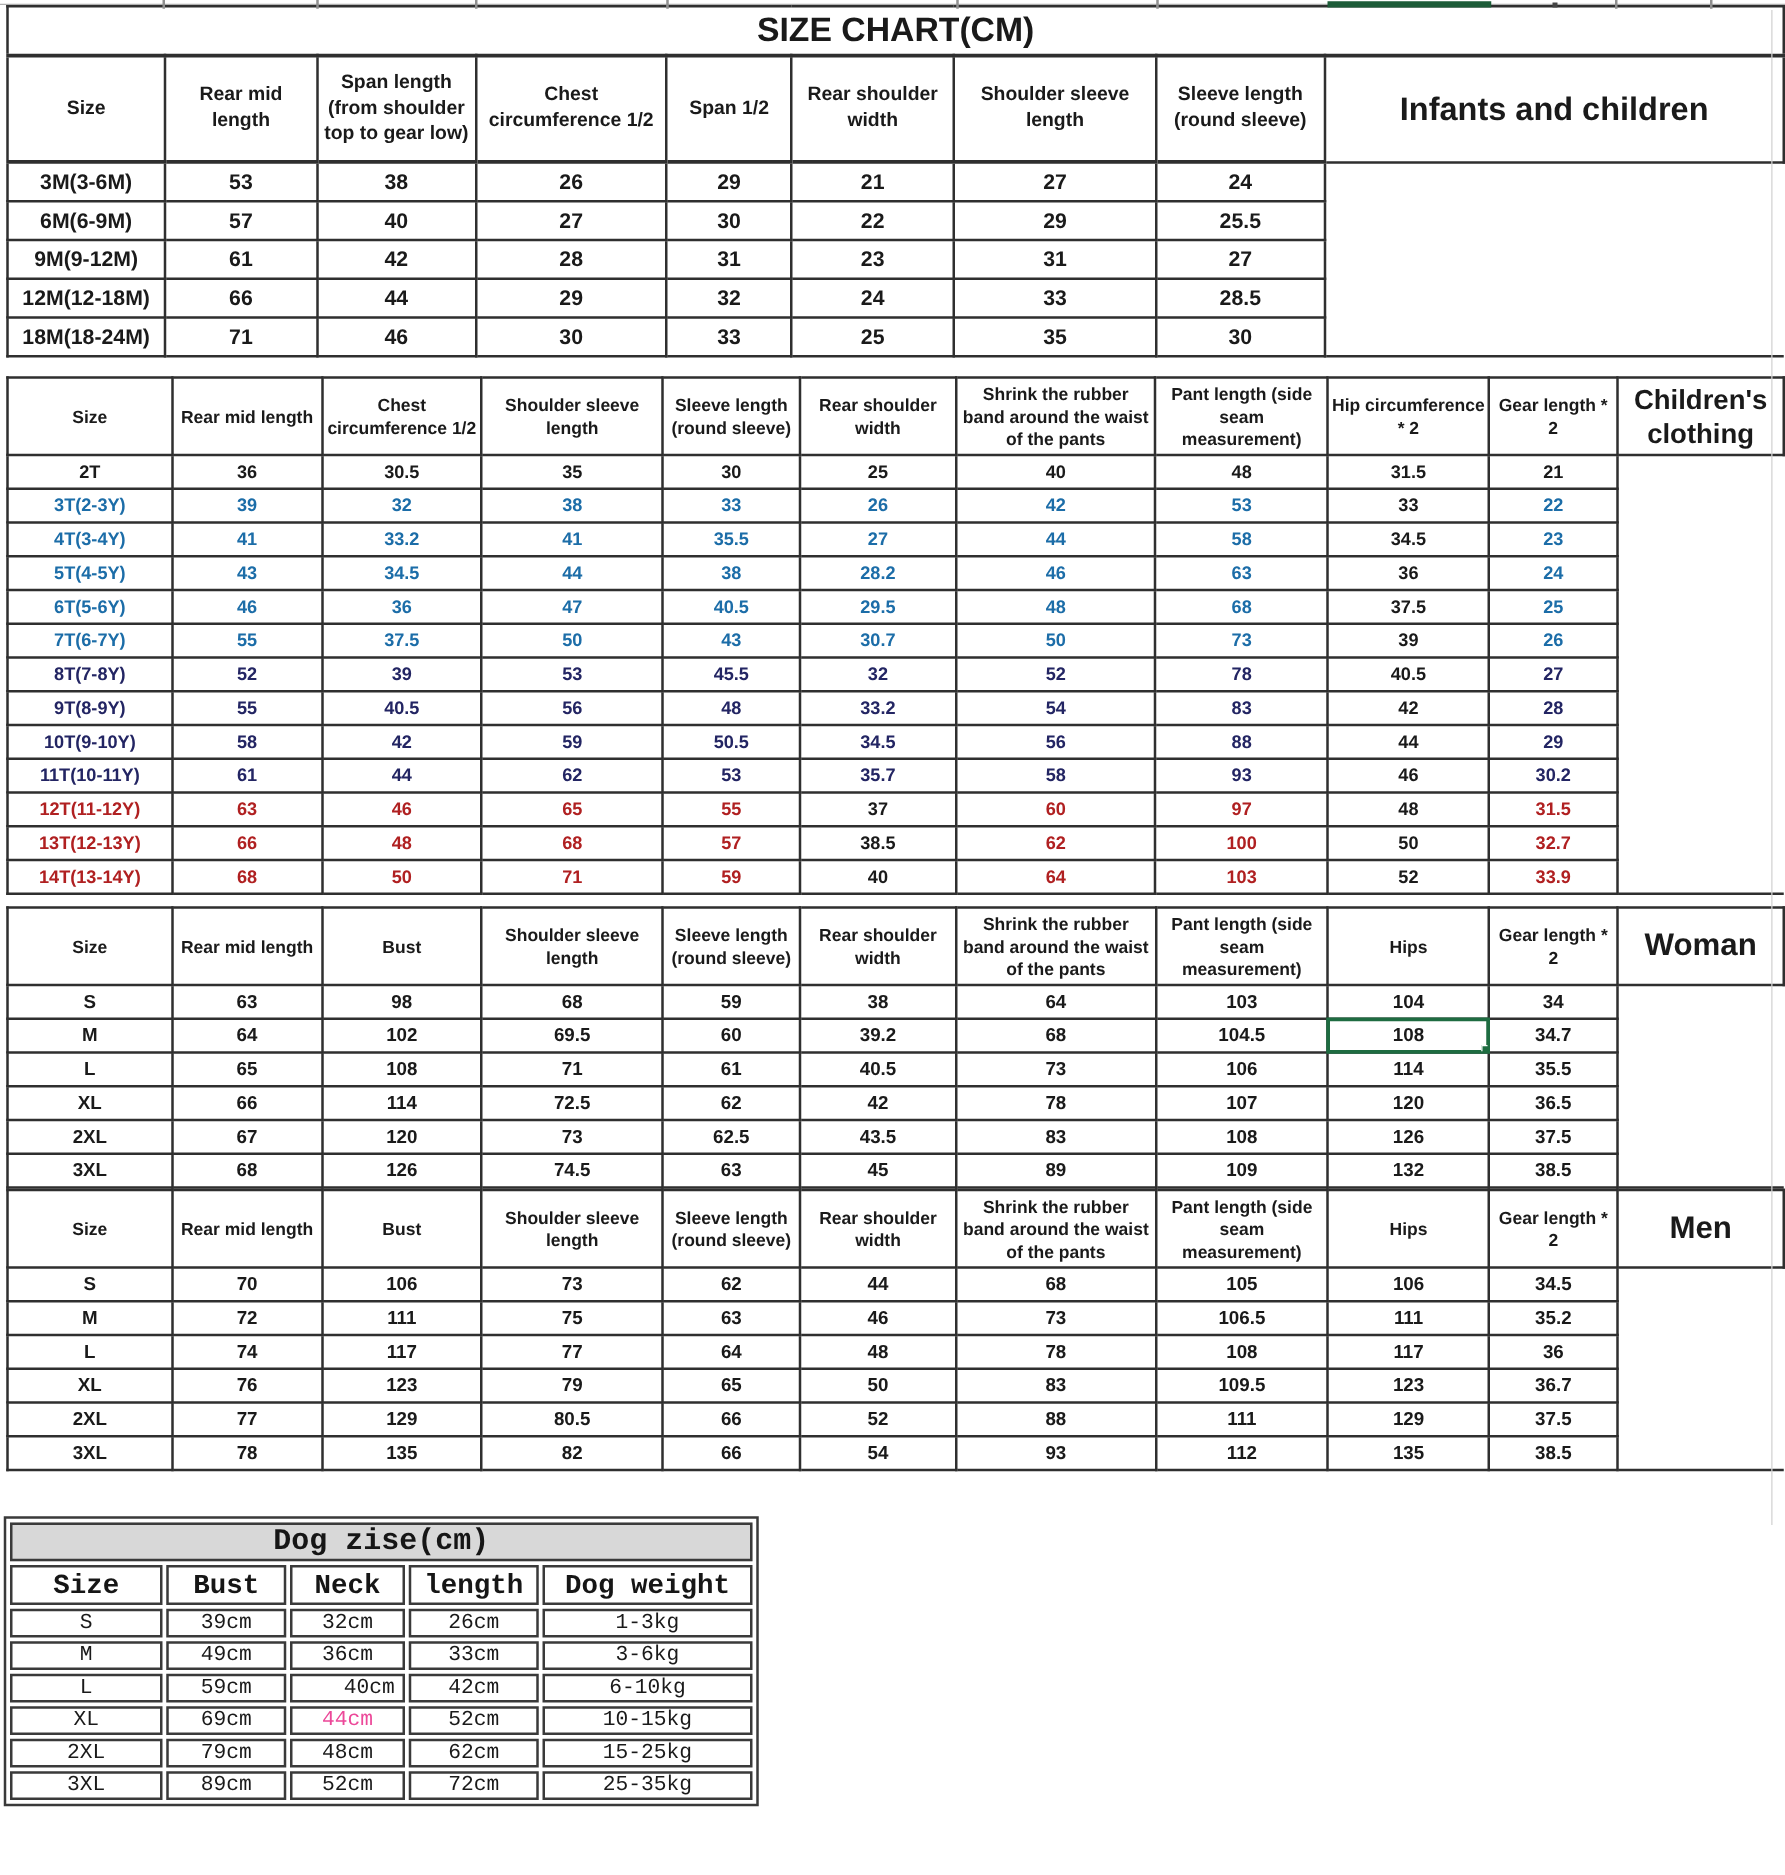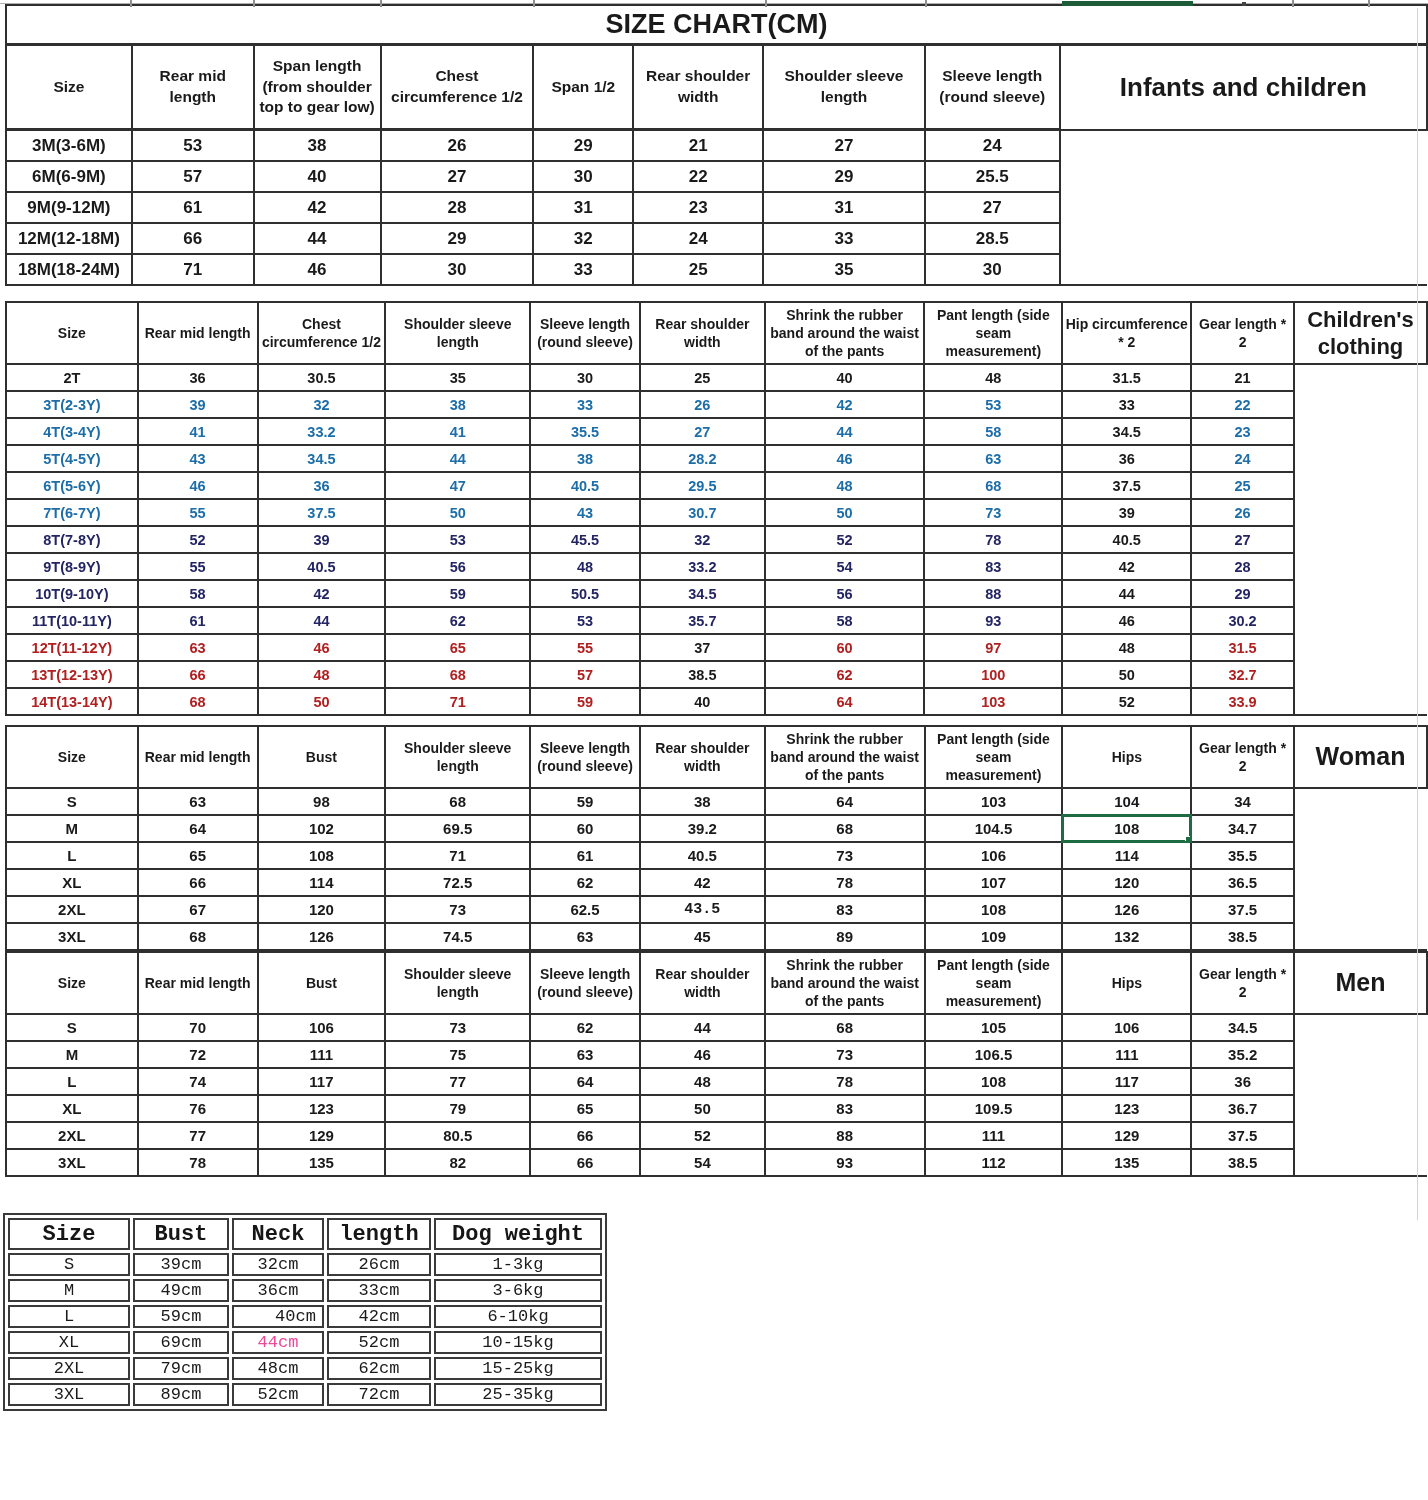--- a/index.html
+++ b/index.html
@@ -423,21 +423,21 @@
         <td style="color: rgb(26, 26, 26);">107</td>
         <td style="color: rgb(26, 26, 26);">120</td>
         <td style="color: rgb(26, 26, 26);">36.5</td>
       </tr>
       <tr>
         <td style="color: rgb(26, 26, 26);">2XL</td>
         <td style="color: rgb(26, 26, 26);">67</td>
         <td style="color: rgb(26, 26, 26);">120</td>
         <td style="color: rgb(26, 26, 26);">73</td>
         <td style="color: rgb(26, 26, 26);">62.5</td>
-        <td style="color: rgb(26, 26, 26); font-family: Liberation Mono, monospace;">43.5</td>
+        <td style="color: rgb(26, 26, 26);">43.5</td>
         <td style="color: rgb(26, 26, 26);">83</td>
         <td style="color: rgb(26, 26, 26);">108</td>
         <td style="color: rgb(26, 26, 26);">126</td>
         <td style="color: rgb(26, 26, 26);">37.5</td>
       </tr>
       <tr>
         <td style="color: rgb(26, 26, 26);">3XL</td>
         <td style="color: rgb(26, 26, 26);">68</td>
         <td style="color: rgb(26, 26, 26);">126</td>
         <td style="color: rgb(26, 26, 26);">74.5</td>
@@ -559,20 +559,23 @@
 <table id="dog">
   <colgroup>
     <col style="width:122px">
       <col style="width:96px">
       <col style="width:92px">
       <col style="width:104px">
       <col style="width:168px">
   </colgroup>
   <thead>
     <tr>
+      <th class="dog-title" colspan="5">Dog zise(cm)</th>
+    </tr>
+    <tr>
       <th class="h">Size</th>
       <th class="h">Bust</th>
       <th class="h">Neck</th>
       <th class="h">length</th>
       <th class="h">Dog weight</th>
     </tr>
   </thead>
   <tbody>
       <tr>
         <td style="color: rgb(26, 26, 26);">S</td>

